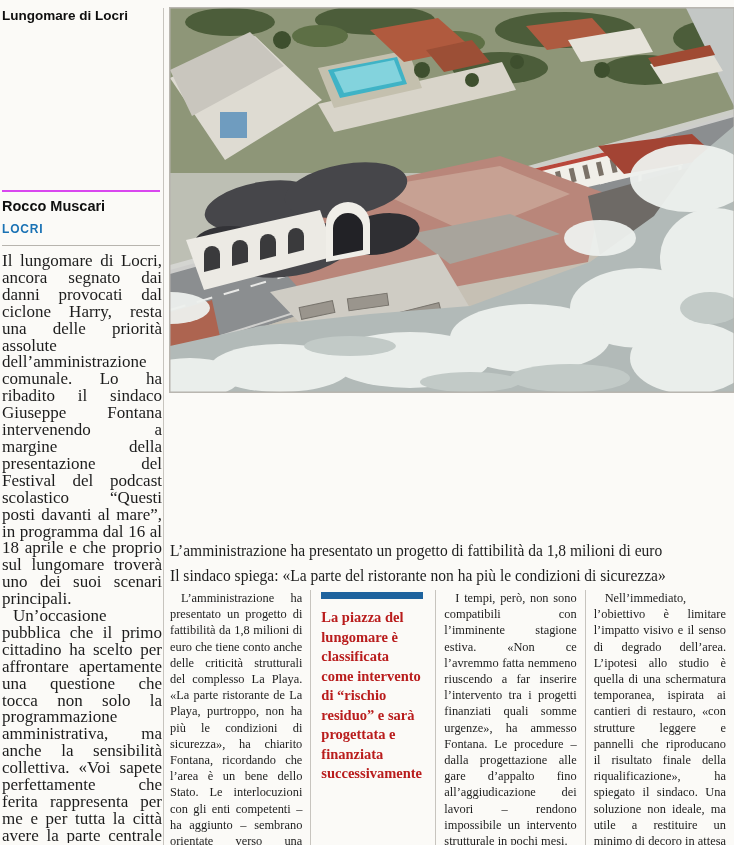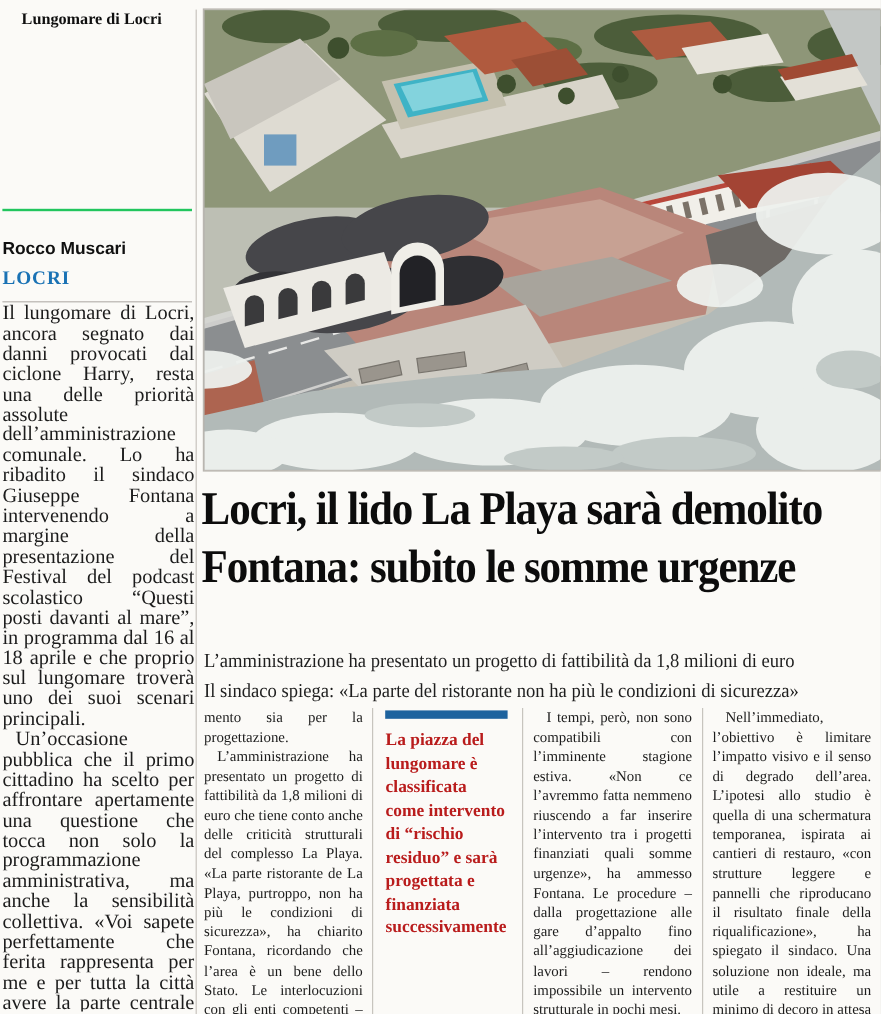--- a/index.html
+++ b/index.html
@@ -3,30 +3,30 @@
 <meta charset="utf-8">
 <style>
   * { margin:0; padding:0; box-sizing:border-box; }
   html,body { background:#e9e8e4; }
   .page {
     position:relative; width:734px; height:845px; margin:0 auto;
     background:#fbfaf7; overflow:hidden; color:#1c1c1c;
     font-family:"Liberation Serif", serif;
   }
   
-  .kicker { position:absolute; left:18px; top:8px; width:158px;
-    font-family:Liberation Serif, serif; }
+  .kicker { position:absolute; left:2px; top:8px; width:158px;
+    font-family:Liberation Sans, sans-serif; }
   .kicker-title { font-weight:bold; font-size:13.5px; color:#0f0f0f; }
   .kicker-sub { font-size:13px; color:#222; line-height:1.2; margin-top:1px; }
-  .byline { position:absolute; left:2px; top:174px; width:158px;
+  .byline { position:absolute; left:2px; top:190px; width:158px;
     font-family:"Liberation Sans", sans-serif;
-    border-top:2px solid #22c55e; border-bottom:1px solid #b7b4ae;
-    padding:24px 0 9px 0; }
+    border-top:2px solid #d946ef; border-bottom:1px solid #b7b4ae;
+    padding:6px 0 9px 0; }
   .author { font-weight:bold; font-size:14.5px; color:#101010; }
-  .place { font-weight:bold; font-size:16px; letter-spacing:.8px; margin-top:8px;font-family:Liberation Serif, serif; }
+  .place { font-weight:bold; font-size:12px; letter-spacing:.8px; margin-top:8px; }
   .left-body { position:absolute; left:2px; top:253px; width:160px; height:590px;
     overflow:hidden; font-size:17px; line-height:16.9px; text-align:justify; }
   .left-body p { margin:0; }
   .ind { text-indent:11px; }
   .vrule-main { position:absolute; left:163px; top:8px; bottom:0; width:1px; background:#c7c4be; }
   
   .photo { position:absolute; left:170px; top:8px; width:564px; height:384px;
     outline:1px solid #b9b6b0; background:#cfd2cd; }
   
   .headline { position:absolute; left:168px; top:401px; width:566px;
@@ -207,33 +207,28 @@
       <g fill="#c2cac7">
         <ellipse cx="400" cy="370" rx="60" ry="14"></ellipse>
           <ellipse cx="180" cy="338" rx="46" ry="10"></ellipse>
         <ellipse cx="540" cy="300" rx="30" ry="16"></ellipse>
           <ellipse cx="300" cy="374" rx="50" ry="10"></ellipse>
       </g>
       <rect x="0" y="0" width="564" height="384" fill="none" stroke="#b5b2ad"></rect>
     </svg>
   </div>
 
-  <h1 class="headline">
-    <span class="hl">Locri, il lido La Playa sarà demolito</span>
-    <span class="hl">Fontana: subito le somme urgenze</span>
-  </h1>
 
   <div class="standfirst">
     <span class="sf">L’amministrazione ha presentato un progetto di fattibilità da 1,8 milioni di euro</span>
     <span class="sf">Il sindaco spiega: «La parte del ristorante non ha più le condizioni di sicurezza»</span>
   </div>
 
   <div class="cols">
     <div class="bodycol col-first">
-      <p>mento sia per la progettazione.</p>
       <p class="ind">L’amministrazione ha presentato un progetto di fattibilità da 1,8 milioni di euro che tiene conto anche delle criticità strutturali del complesso La Playa. «La parte ristorante de La Playa, purtroppo, non ha più le condizioni di sicurezza», ha chiarito Fontana, ricordando che l’area è un bene dello Stato. Le interlocuzioni con gli enti competenti – ha aggiunto – sembrano orientate verso una decisione drastica: la demolizione della struttura.</p>
 
     </div>
     <div class="rule"></div>
     <div class="quotecol">
       <div class="qbar" style="background:#1e639e;"></div>
       <div class="qtext" style="color:#b91c1c;">La piazza del lungomare è classificata come intervento di “rischio residuo” e sarà progettata e finanziata successivamente</div>
     </div>
     <div class="rule"></div>
     <div class="bodycol">

